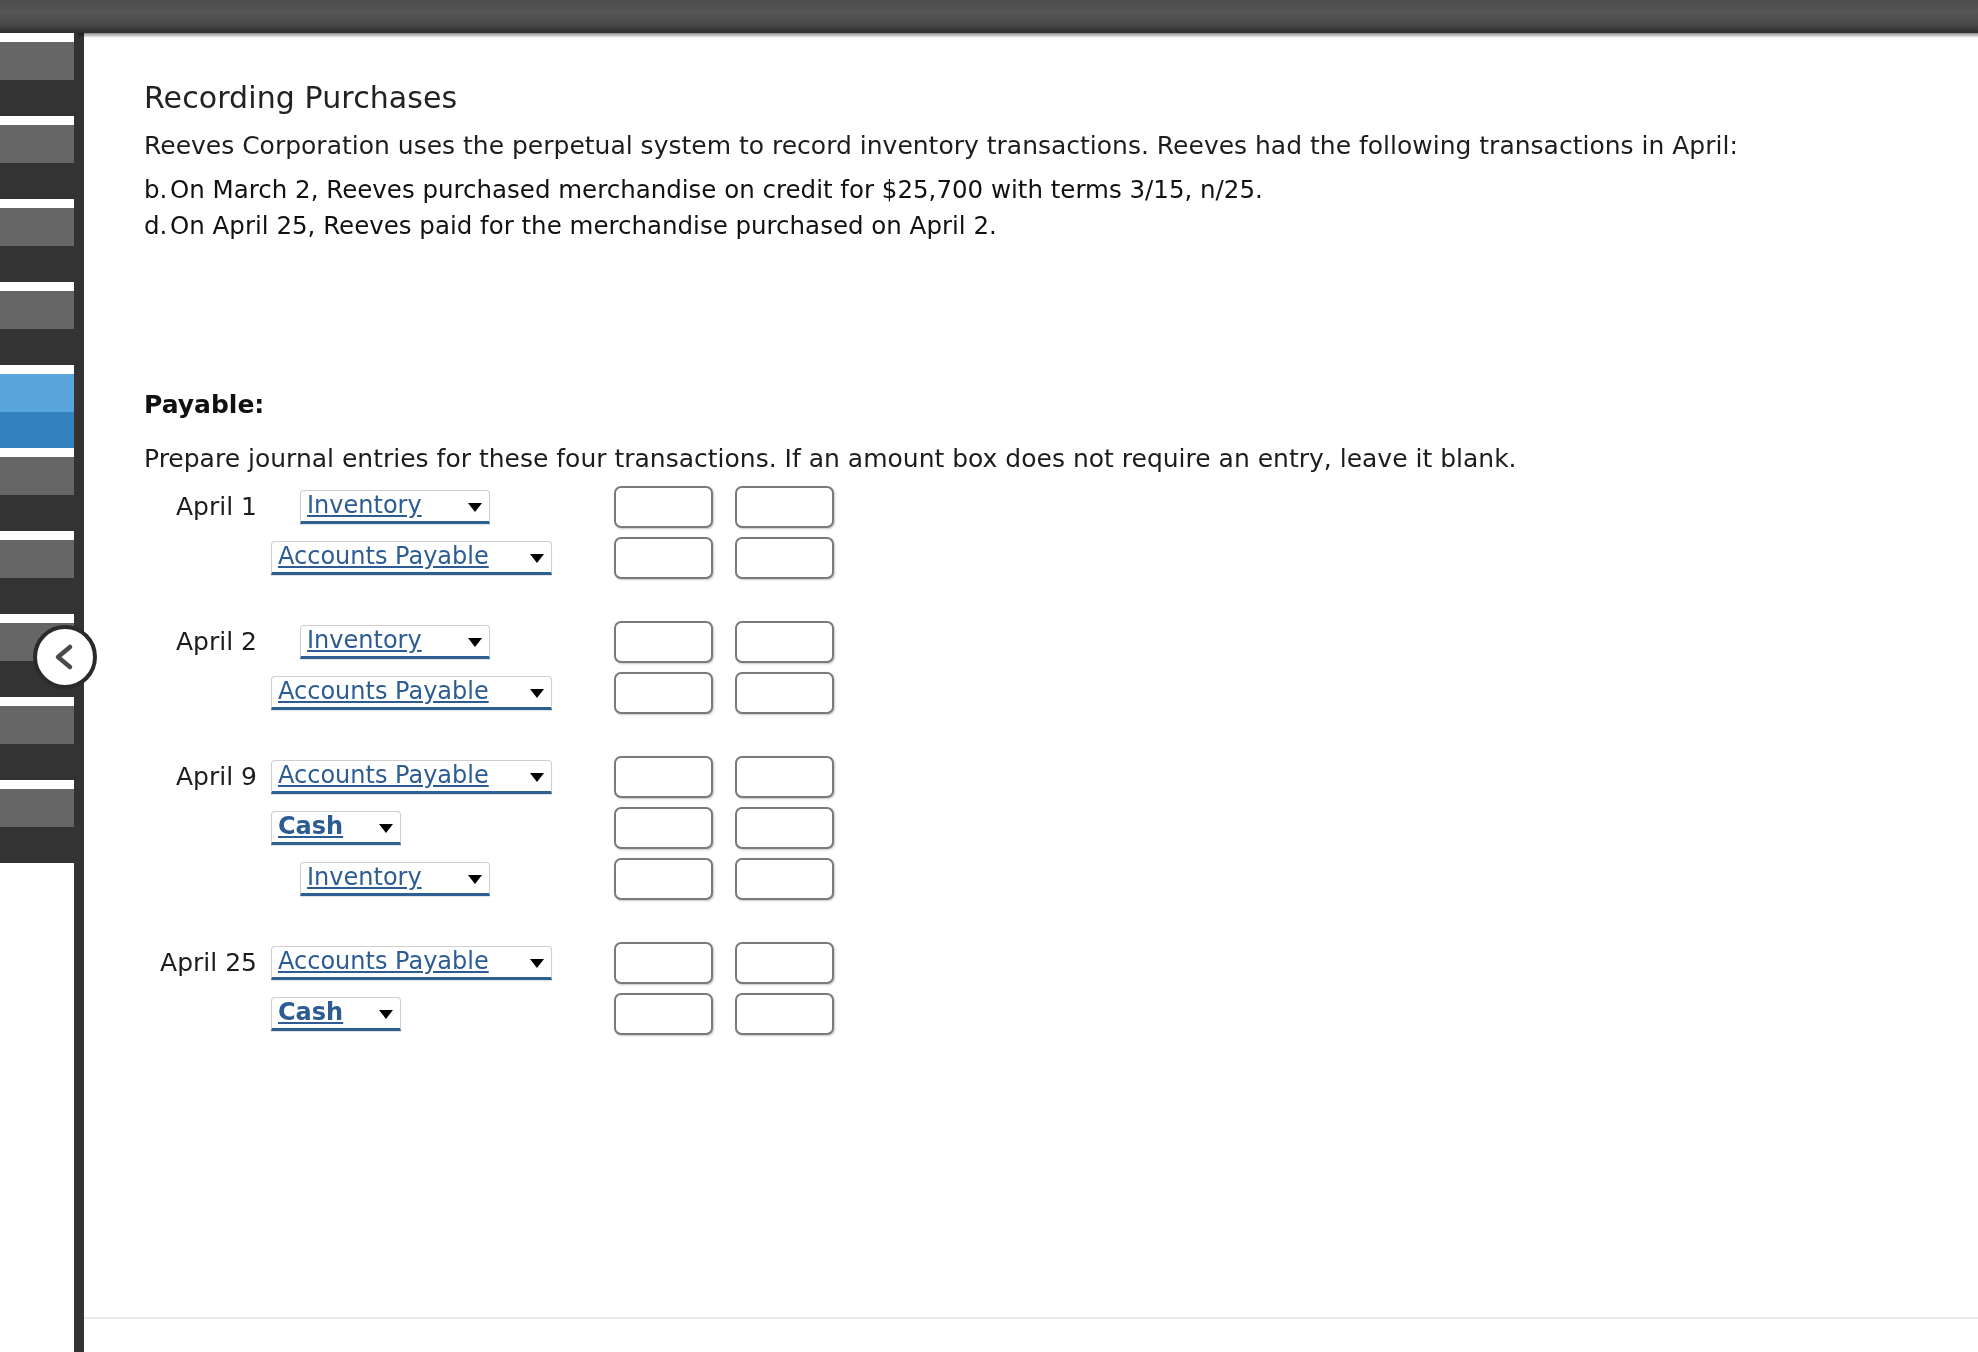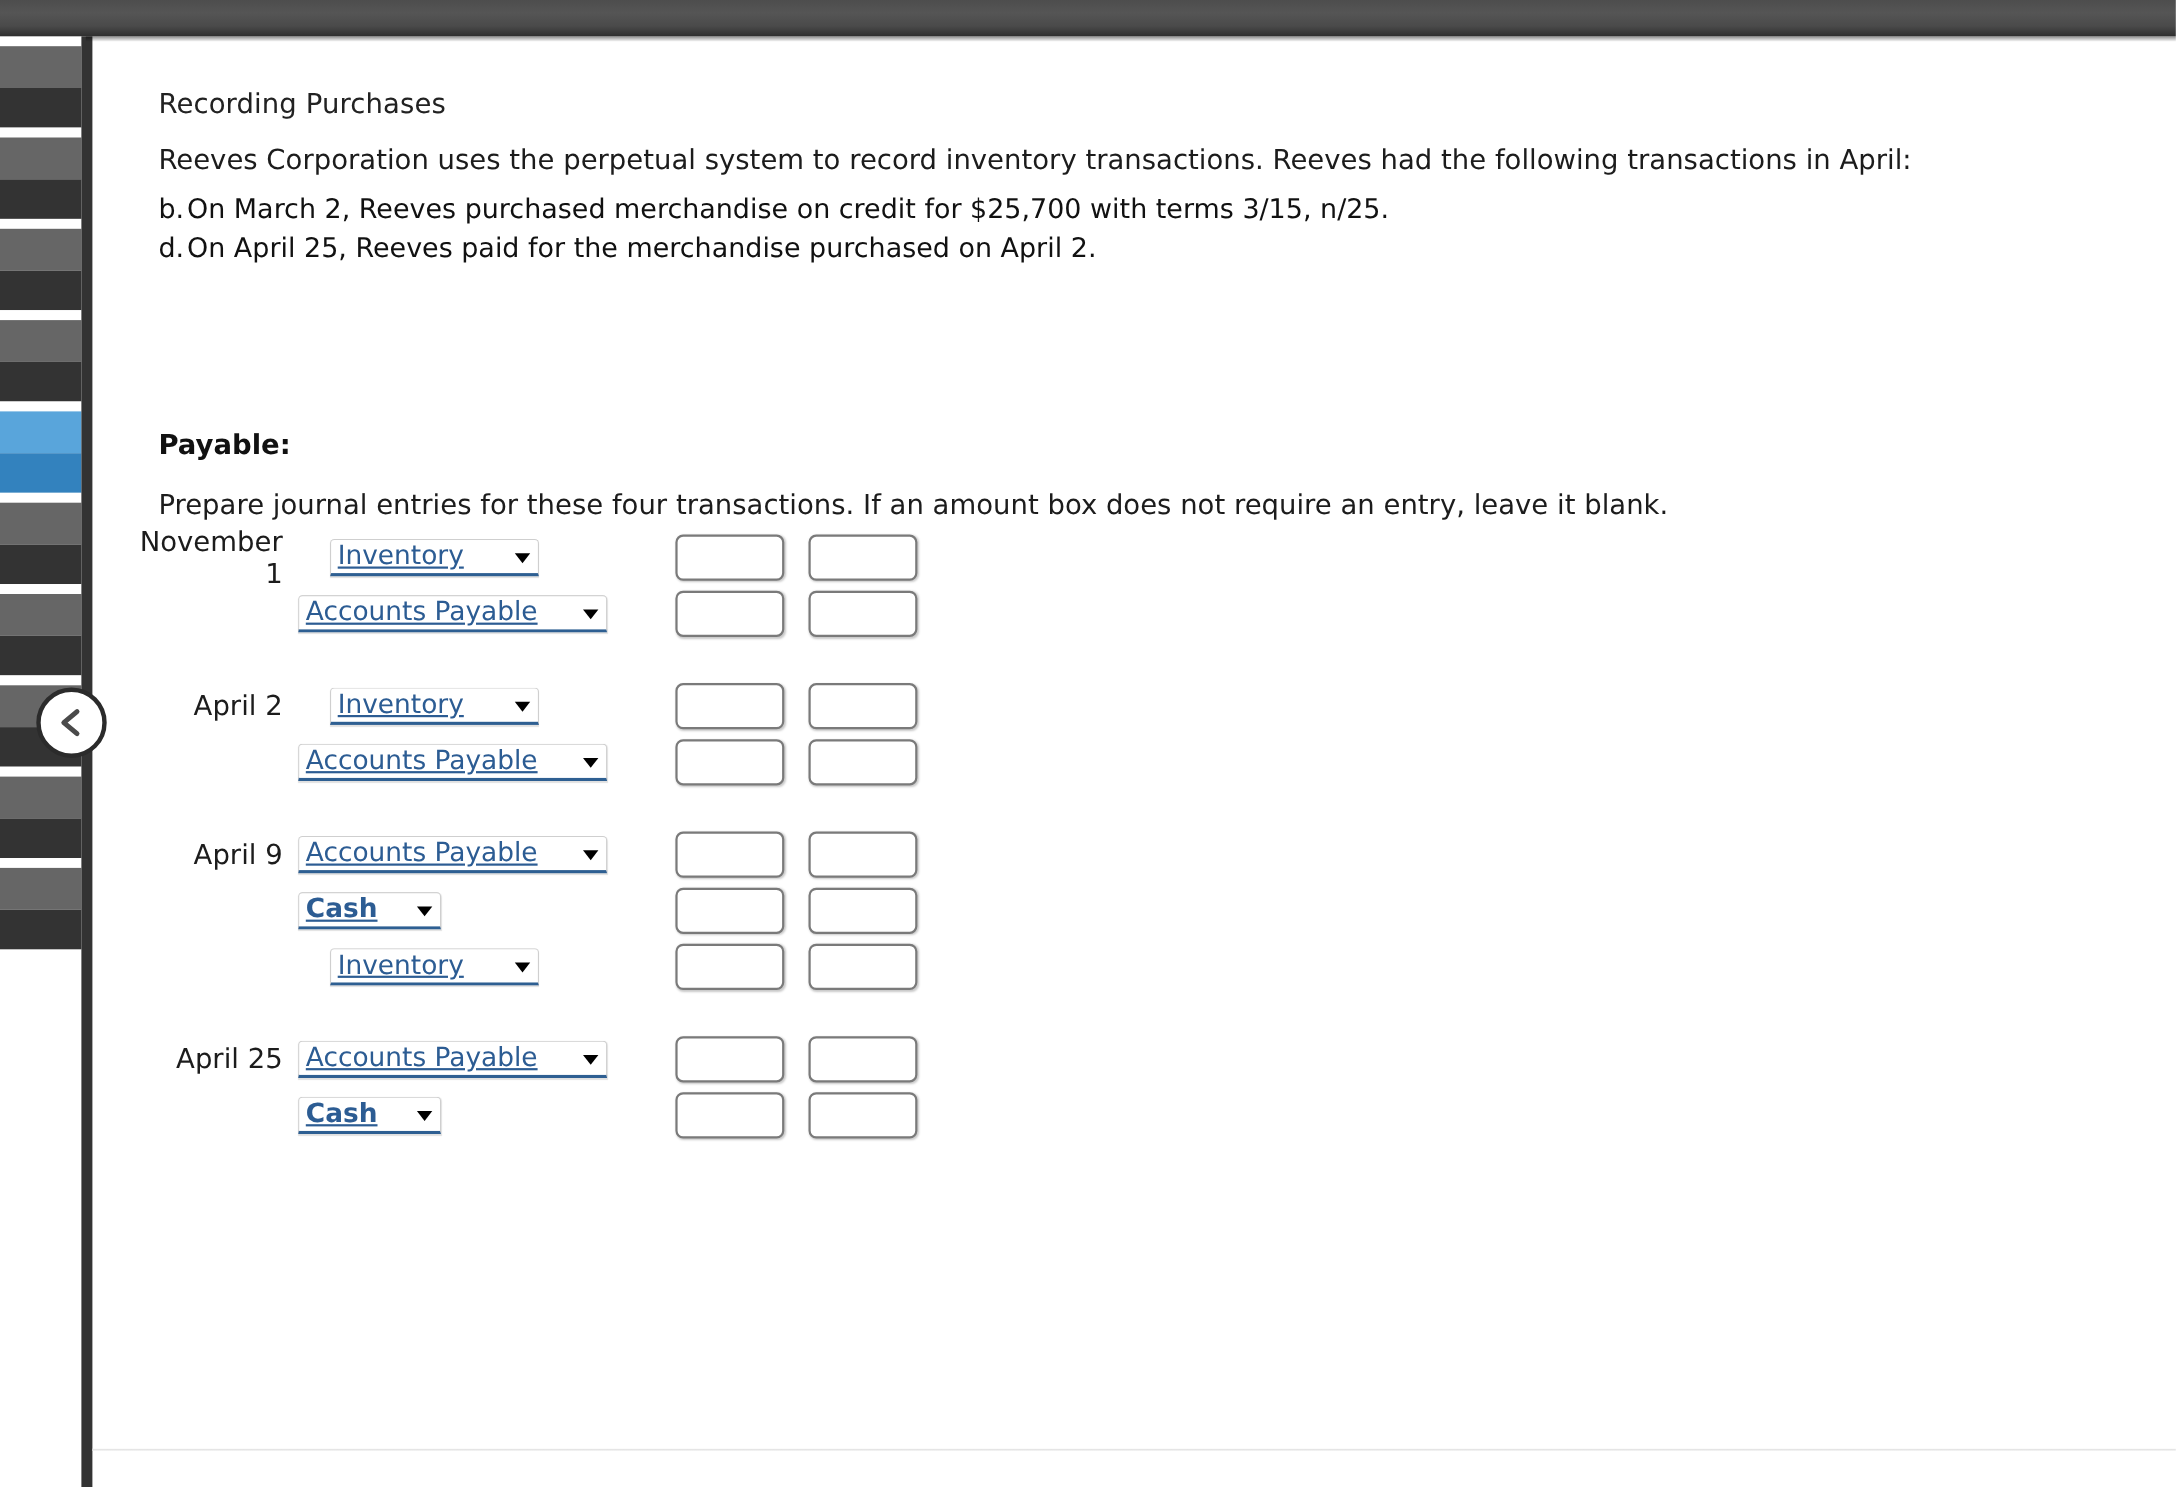--- a/index.html
+++ b/index.html
@@ -61,21 +61,21 @@
   
   .content {
     position: absolute; left: 84px; top: 33px;
     width: 1894px; height: 1319px;
     background: #ffffff;
     z-index: 10;
   }
 
   .page-title {
     position: absolute; left: 60px; top: 47px;
-    font-size: 25px; color: #222222;
+    font-size: 30px; color: #222222;
     letter-spacing: 0.1px;
   }
 
   .intro {
     position: absolute; left: 60px; top: 98px;
     font-size: 25px; color: #1c1c1c;
     white-space: nowrap;
   }
 
   .txn-list {
@@ -252,21 +252,21 @@
       <div class="txn-item"><span class="txn-marker">d.</span><span>On April 25, Reeves paid for the merchandise purchased on April 2.</span></div>
     </div>
 
   <div class="required">Payable:</div>
 
   <div class="prompt">Prepare journal entries for these four transactions. If an amount box does not require an entry, leave it blank.</div>
 
   <div class="journal" id="journal">
       <div class="entry-group">
         <div class="entry-row">
-          <div class="date-cell">November 1</div>
+          <div class="date-cell">April 1</div>
           <div class="sel-slot">
             <div class="acct-select w-inventory">
               <span class="label">Inventory</span>
               <span class="arrow"></span>
             </div>
           </div>
           <div class="amt-spacer"></div>
           <input class="amt-box" type="text" style="">
           <div class="amt-gap"></div>
           <input class="amt-box" type="text" style="">

